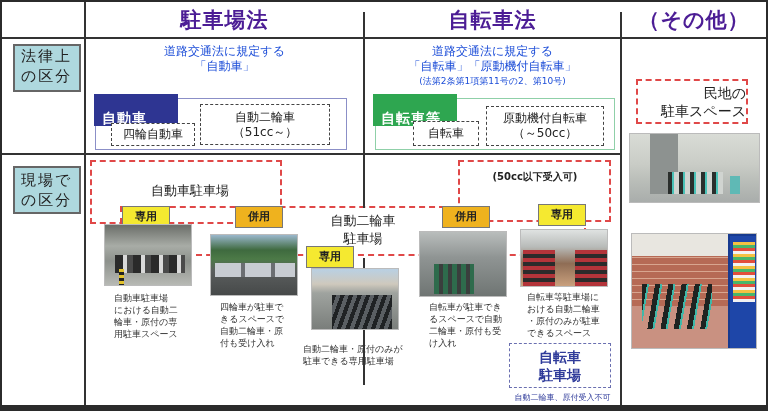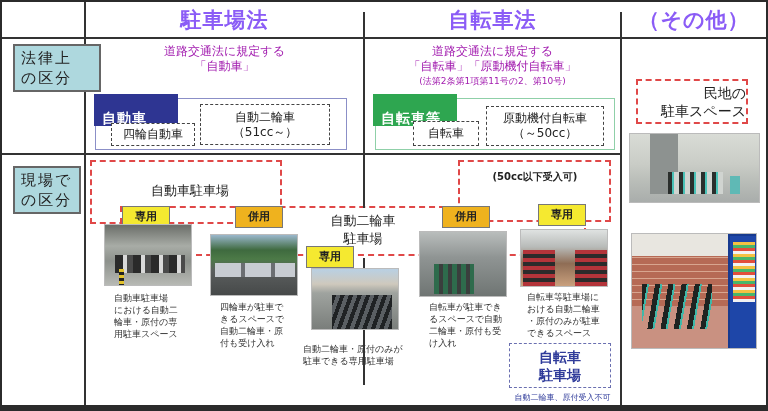--- a/index.html
+++ b/index.html
@@ -2,23 +2,23 @@
 <html><head>
   <meta charset="utf-8">
   <style>
     * { box-sizing: border-box; margin: 0; padding: 0; }
     html, body { width: 768px; height: 411px; background: #ffffff; overflow: hidden; }
     body { font-family: "DejaVu Sans", "Liberation Sans", sans-serif; color: #222; position: relative; }
     .frame { position: absolute; left: 0; top: 0; width: 768px; height: 411px; border: 2px solid #2b2b2b; border-bottom: 6px solid #2b2b2b; background: #fff; }
     .abs { position: absolute; }
     .hline { position: absolute; height: 2px; background: #333; }
     .vline { position: absolute; width: 2px; background: #333; }
-    .col-title { position: absolute; font-weight: bold; font-size: 21px; color: #8b5cf6; text-align: center; letter-spacing: 1px; }
+    .col-title { position: absolute; font-weight: bold; font-size: 21px; color: #4c1d95; text-align: center; letter-spacing: 1px; }
     .row-label { position: absolute; background: #aed8de; border: 2px solid #666; font-size: 15px; line-height: 20px; padding: 2px 6px; color: #222; letter-spacing: 2px; }
-    .law-text { position: absolute; text-align: center; font-size: 12px; line-height: 15px; color: #a21caf; }
+    .law-text { position: absolute; text-align: center; font-size: 12px; line-height: 15px; color: #1d4ed8; }
     .law-text .small { font-size: 9px; }
     .cat-box { position: absolute; border: 1.5px solid; background: #fff; }
     .cat-tag { position: absolute; color: #fff; font-size: 14px; font-weight: bold; padding: 16px 8px; letter-spacing: 1px; }
     .dash-box { position: absolute; border: 1.5px dashed #444; text-align: center; font-size: 12px; line-height: 15px; display: flex; align-items: center; justify-content: center; flex-direction: column; color: #222; background: #fff; }
     .red-dash { position: absolute; border: 2px dashed #e04848; }
     .red-hline { position: absolute; height: 0; border-top: 2px dashed #e04848; }
     .red-vline { position: absolute; width: 0; border-left: 2px dashed #e04848; }
     .zone-label { position: absolute; font-size: 13px; text-align: center; line-height: 18px; color: #222; }
     .badge { position: absolute; width: 48px; height: 22px; border: 1px solid #777; font-size: 11px; font-weight: bold; text-align: center; line-height: 20px; color: #222; }
     .badge.excl { background: #f5e930; }
@@ -36,21 +36,21 @@
 <div class="hline" style="left:2px; top:37px; width:764px;"></div>
 <div class="hline" style="left:2px; top:153px; width:620px;"></div>
 <div class="vline" style="left:84px; top:2px; height:403px;"></div>
 <div class="vline" style="left:363px; top:12px; height:145px;"></div>
 <div class="vline" style="left:620px; top:12px; height:393px;"></div>
 
 <div class="col-title" style="left:86px; top:6px; width:277px;">駐車場法</div>
 <div class="col-title" style="left:365px; top:6px; width:255px;">自転車法</div>
 <div class="col-title" style="left:622px; top:6px; width:144px;">（その他）</div>
 
-<div class="row-label" style="left:13px; top:44px; width:88px;">
+<div class="row-label" style="left:13px; top:44px; width:68px;font-family:Liberation Mono, monospace;">
   <div>法律上</div>
   <div>の区分</div>
 </div>
 <div class="row-label" style="left:13px; top:166px; width:68px;">
   <div>現場で</div>
   <div>の区分</div>
 </div>
 
 <div class="law-text" style="left:86px; top:44px; width:277px;">
   <div>道路交通法に規定する</div>

